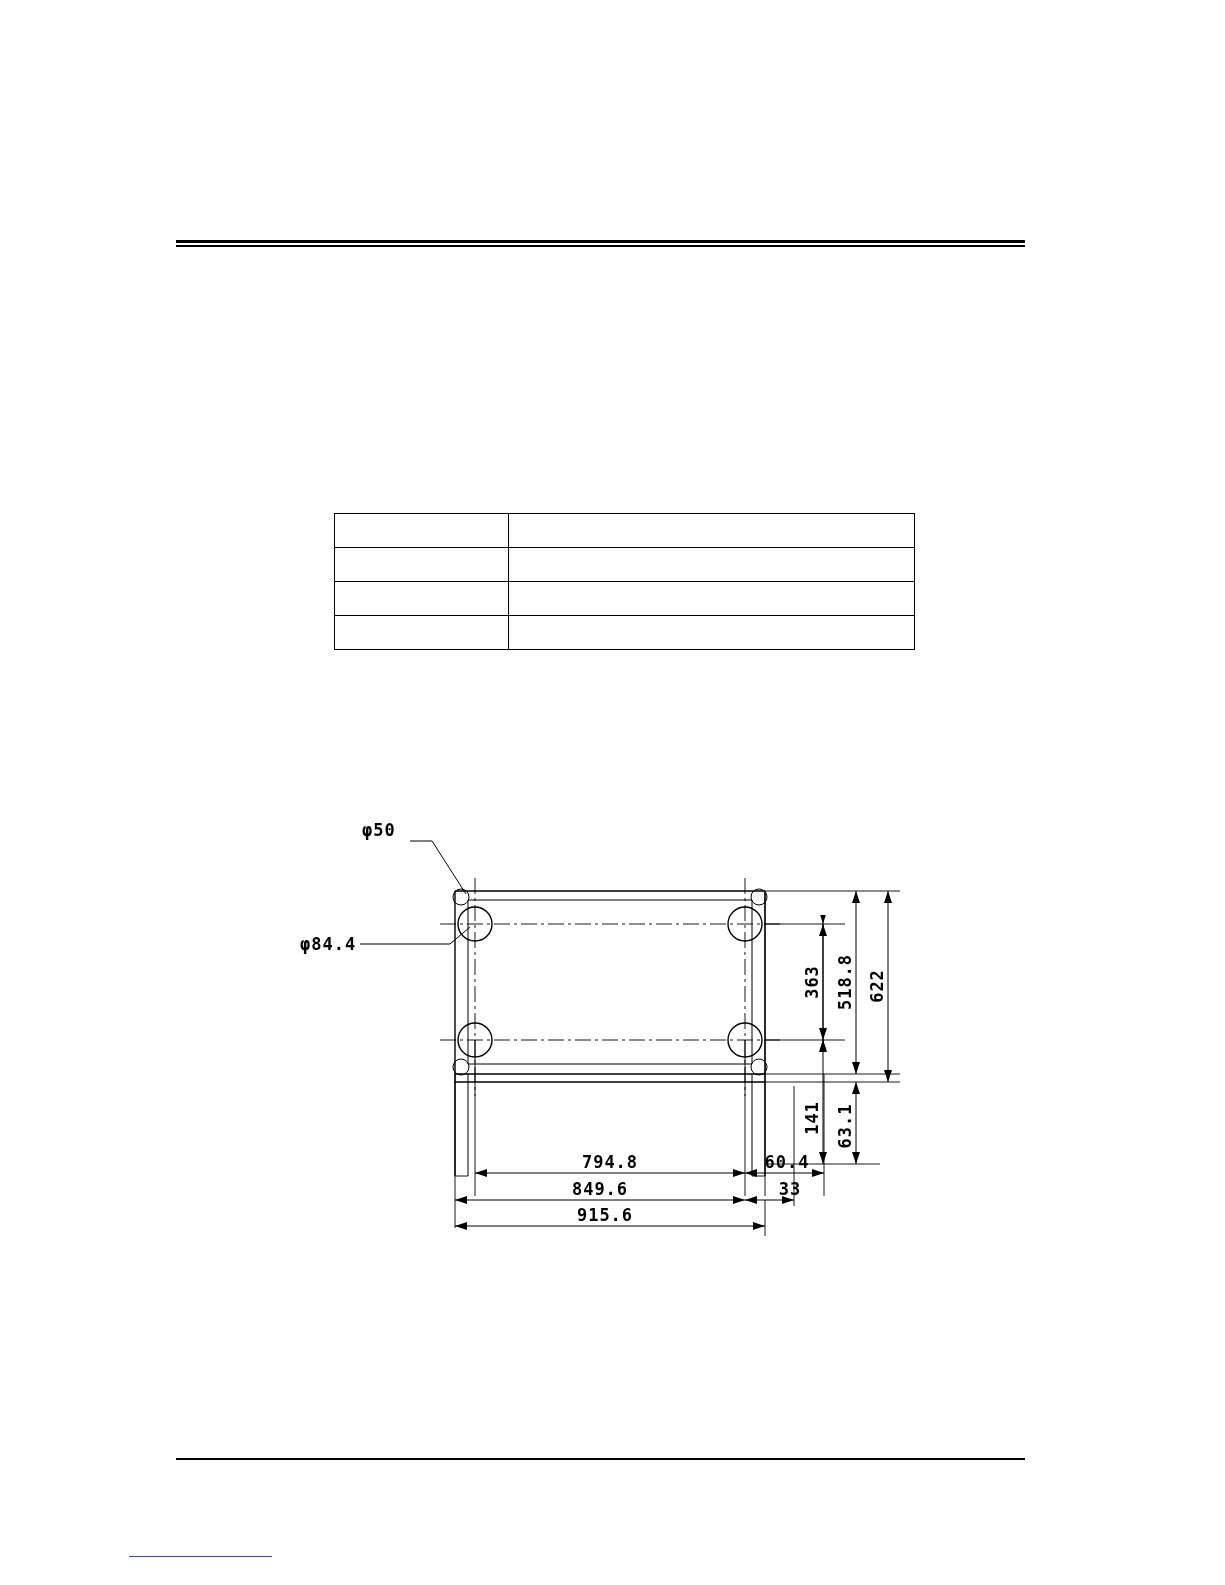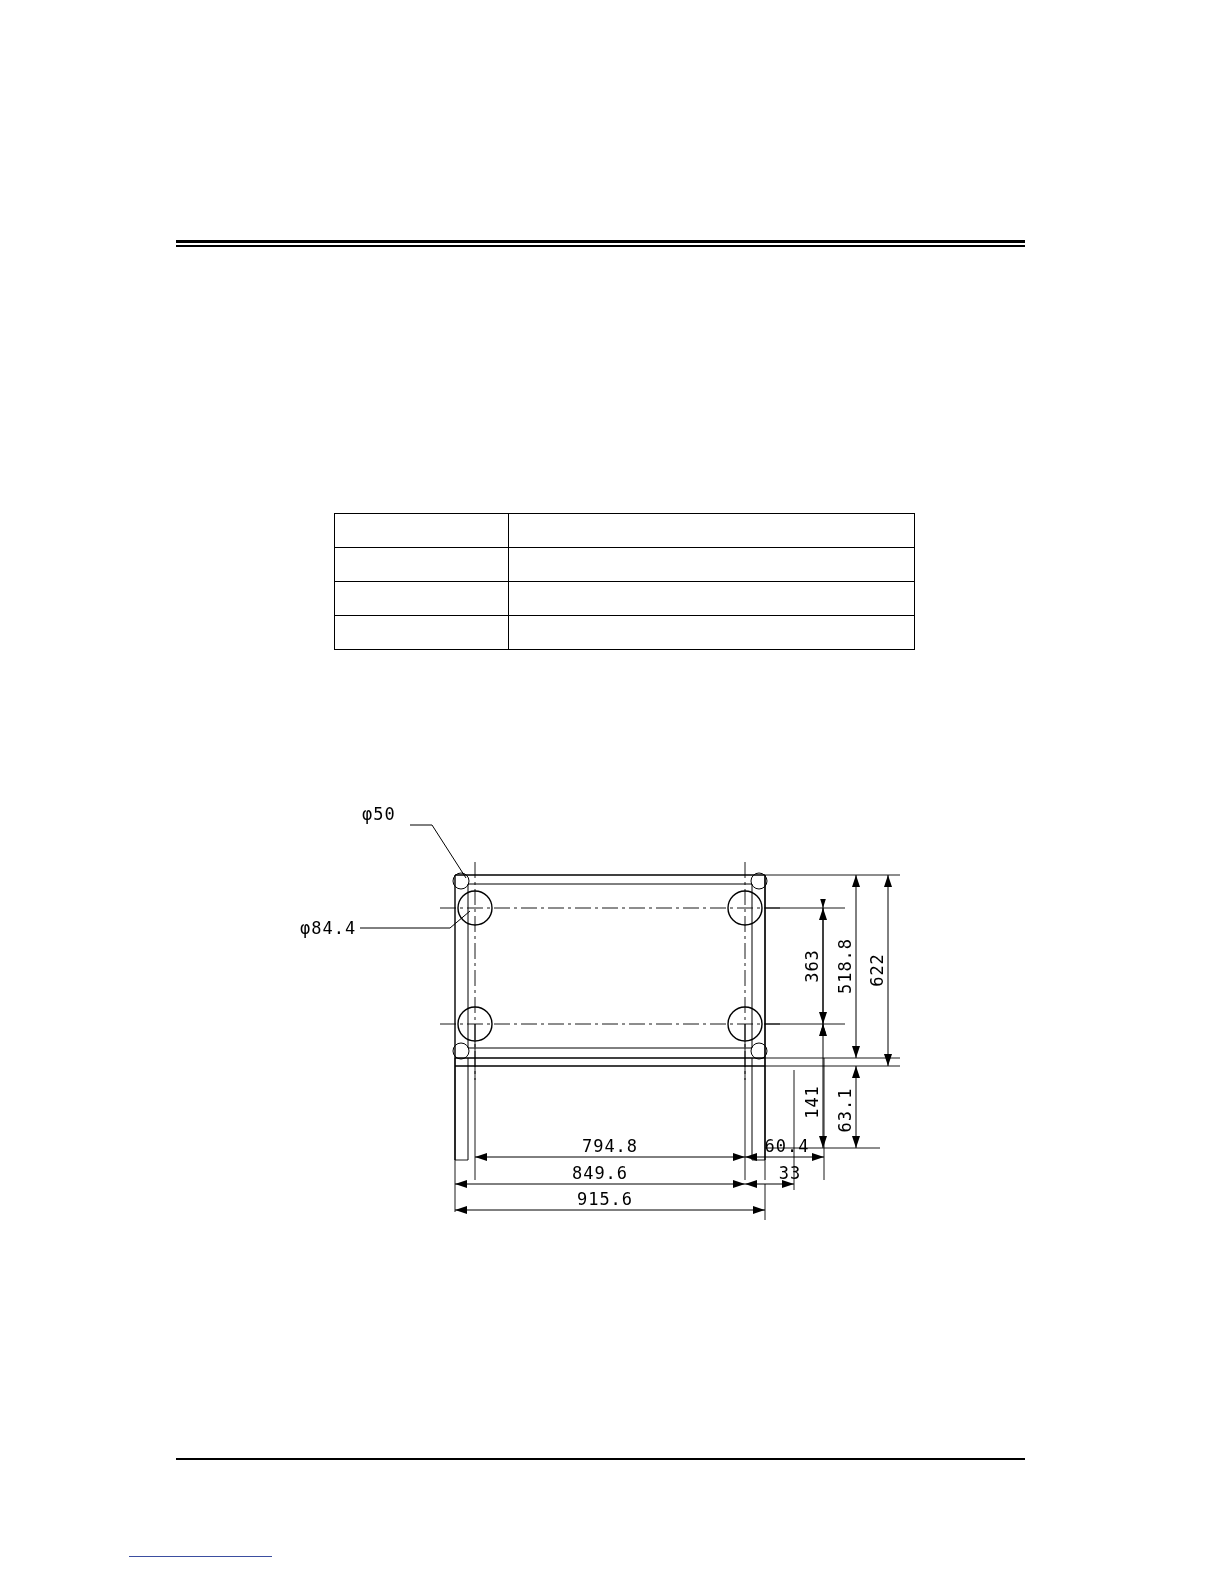--- a/index.html
+++ b/index.html
@@ -76,23 +76,24 @@
     vertical-align: middle;
     color: #000;
   }
   .spec-table td.c1 { width: 157px; }
   .spec-table td.c2 { width: 389px; }
 
   
   .drawing {
     position: absolute;
     left: 300px;
-    top: 780px;
+    top: 796px;
     width: 640px;
     height: 470px;
+    font-weight: bold;
   }
   .drawing svg { display: block; }
 </style>
 </head>
 <body>
 
 <div class="header-rule">
   <div class="r1"></div>
   <div class="r2"></div>
 </div>

